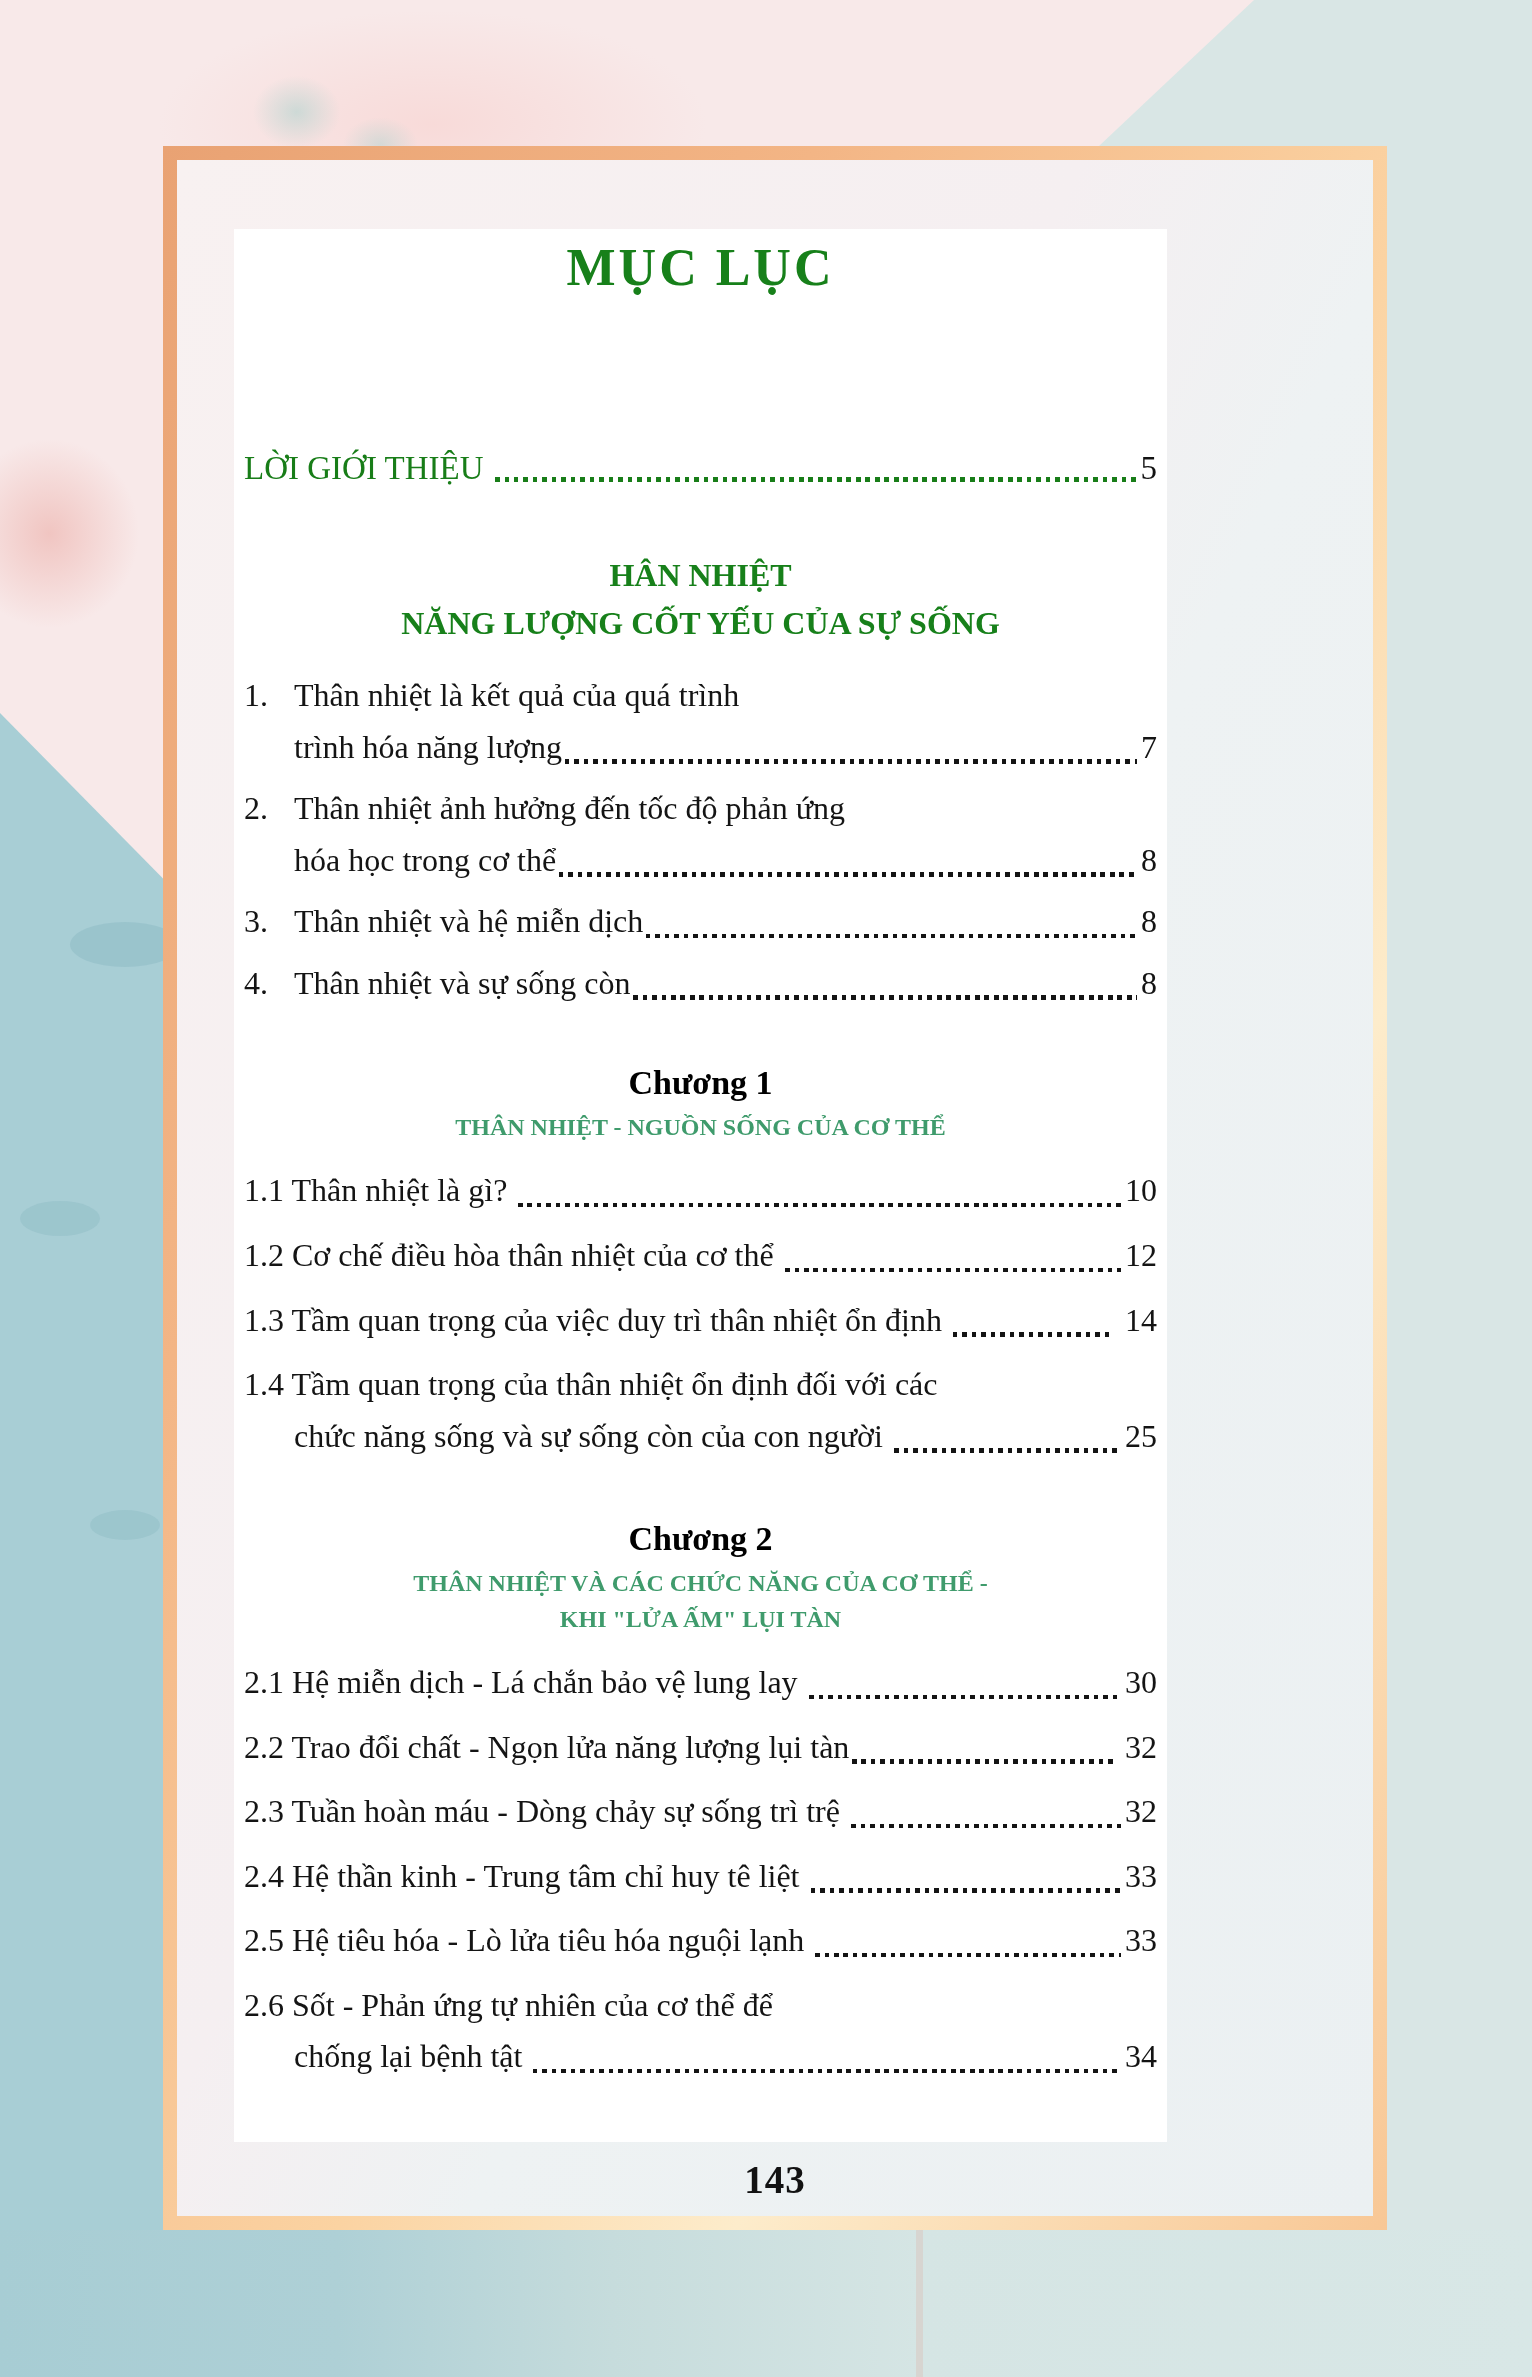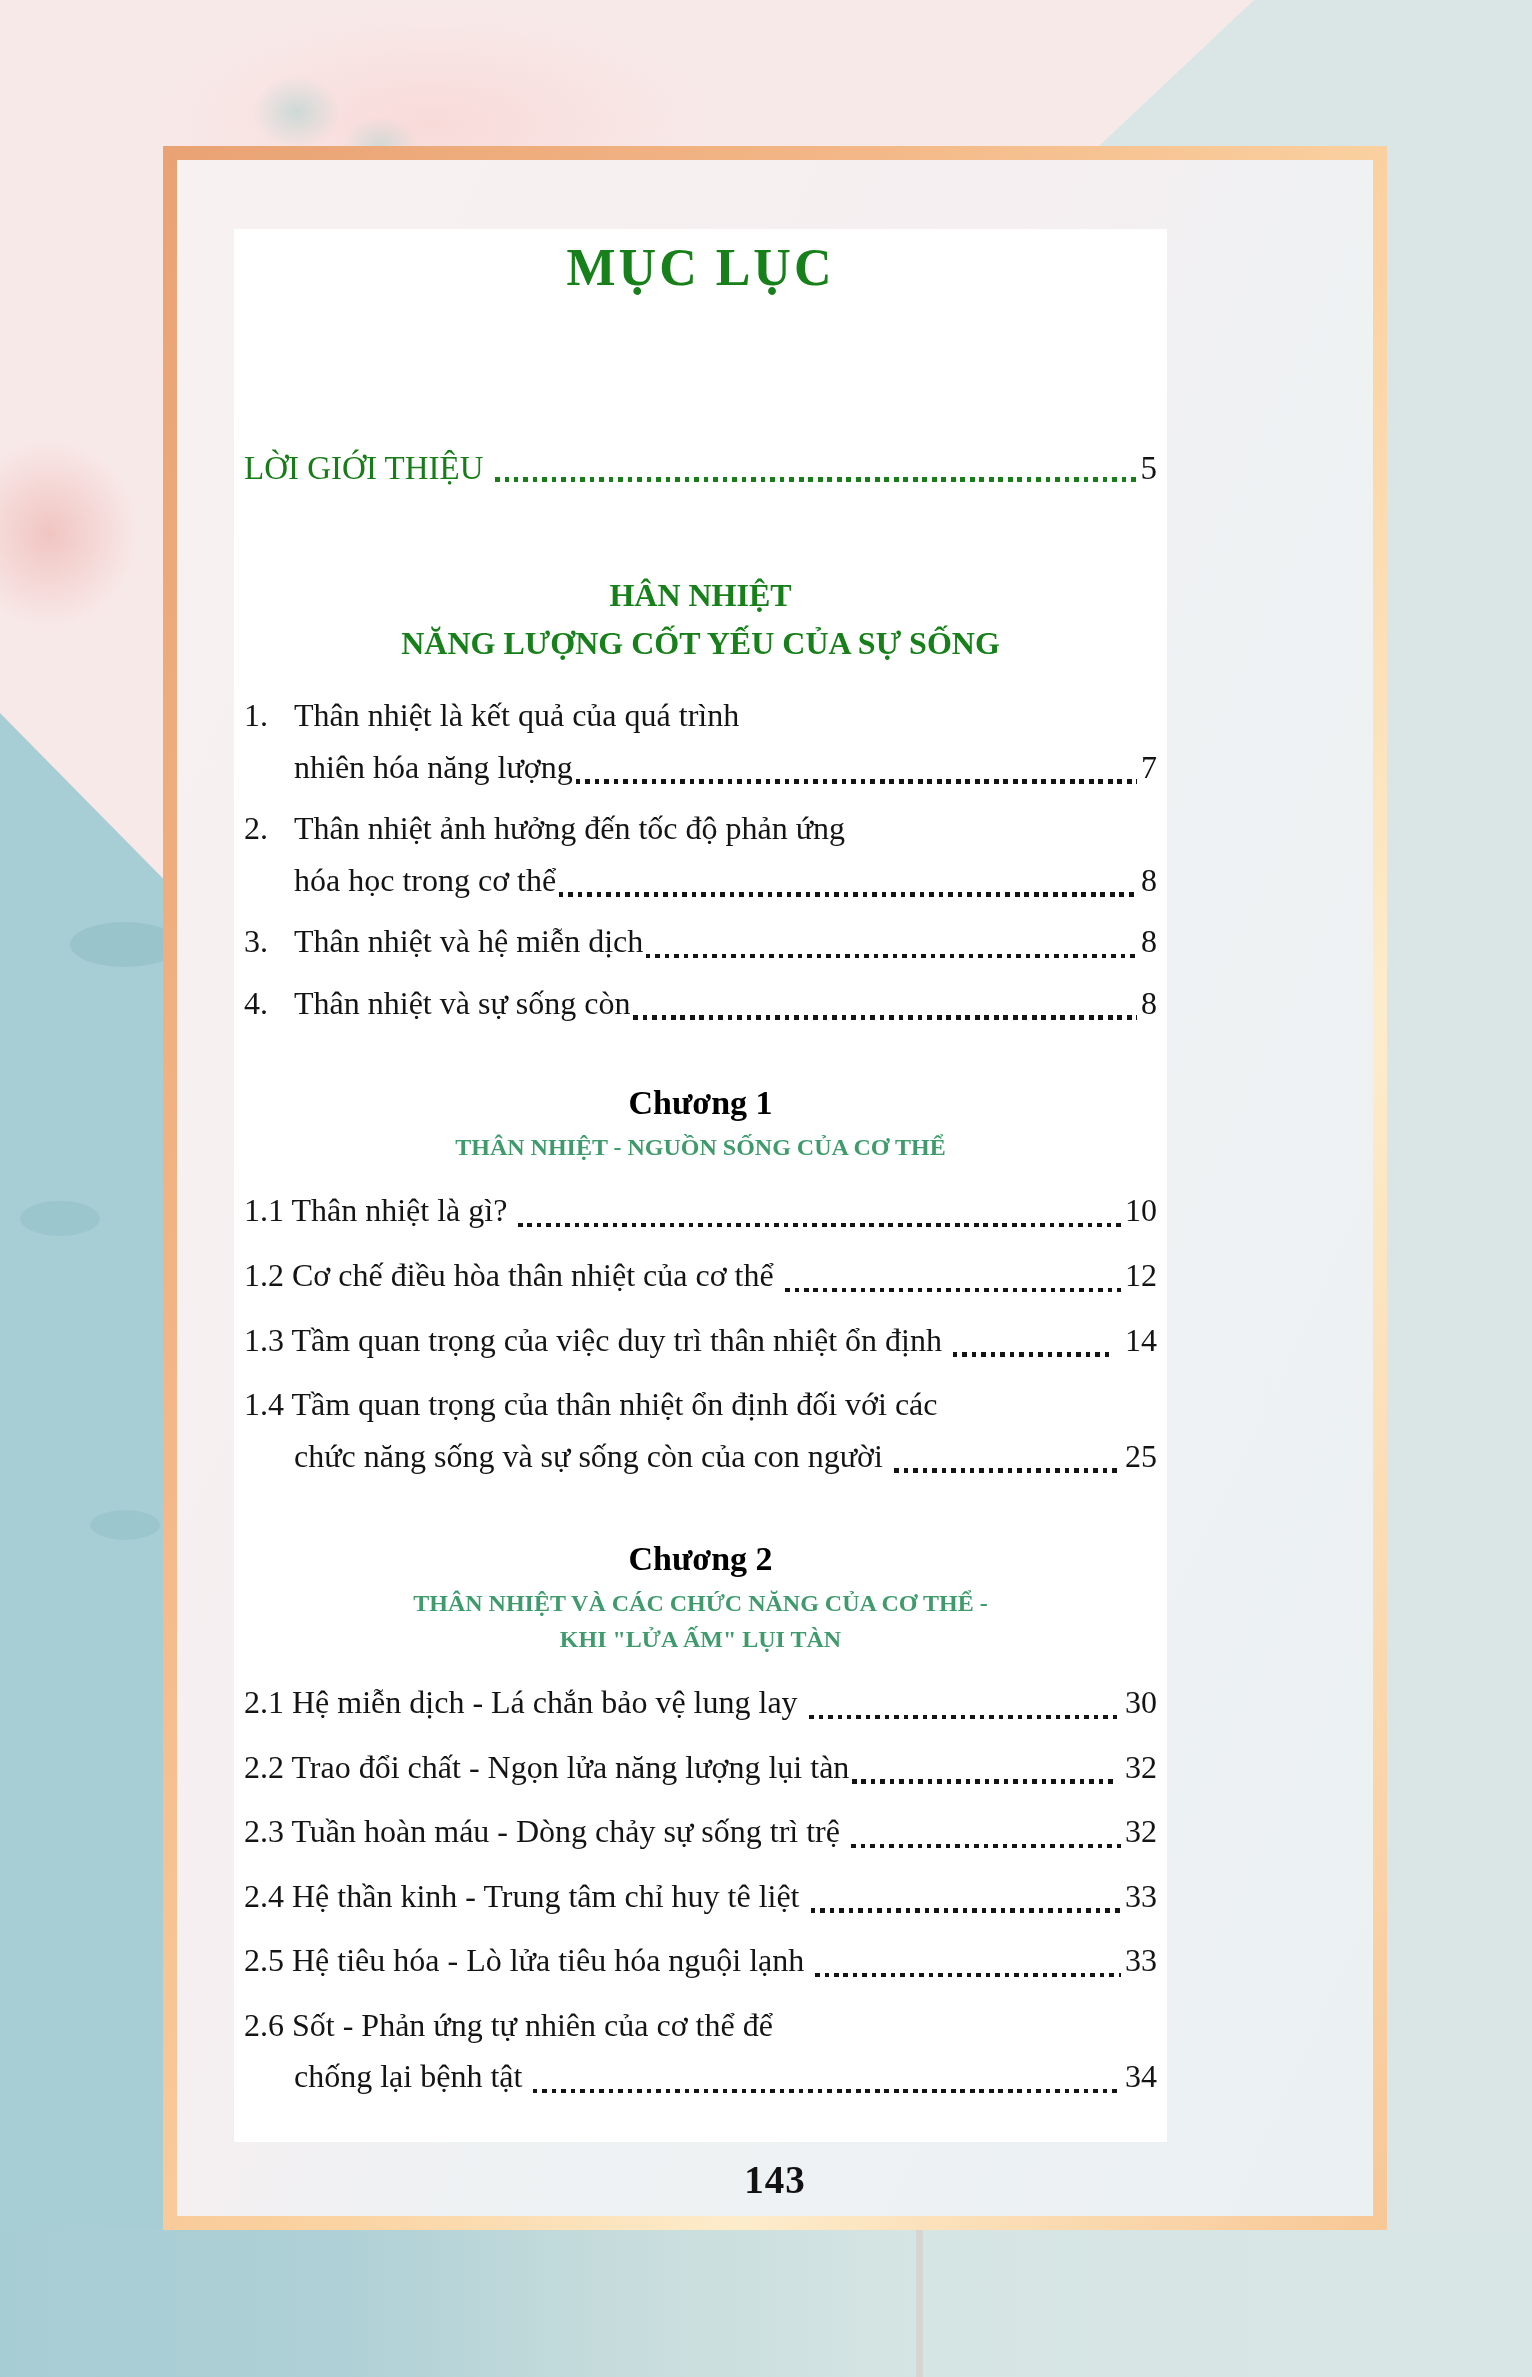--- a/index.html
+++ b/index.html
@@ -72,21 +72,21 @@
   .row .dots::after{
     content:"";position:absolute;left:3px;right:4px;bottom:9.5px;height:4.5px;
     background:repeating-linear-gradient(90deg,currentColor 0 4.5px,transparent 4.5px 9.5px);
   }
   .row .pg{white-space:pre;}
   .intro-row{
     margin-top:145px;font-size:33px;color:#187d18;line-height:1.4;
   }
   .intro-row .pg{color:#121212;}
   .part-head{
-    margin-top:80px;text-align:center;font-size:32px;font-weight:700;
+    margin-top:60px;text-align:center;font-size:32px;font-weight:700;
     color:#17801a;line-height:1.5;
   }
   .front-list{margin-top:23px;font-size:32px;color:#141414;line-height:1.61;}
   .item{display:flex;margin-bottom:10px;}
   .item .num{width:50px;flex:none;}
   .item .content{flex:1;}
   .chapter{text-align:center;}
   .chapter .chap-label{
     font-size:34px;font-weight:700;color:#000000;line-height:1.3;
   }
@@ -134,21 +134,21 @@
         <div>HÂN NHIỆT</div>
         <div>NĂNG LƯỢNG CỐT YẾU CỦA SỰ SỐNG</div>
       </div>
 
       <div class="front-list">
           <div class="item">
             <span class="num">1.</span>
             <span class="content">
               <div>Thân nhiệt là kết quả của quá trình</div>
               <div class="row">
-                <span class="txt">nhiên hóa năng lượng</span>
+                <span class="txt">trình hóa năng lượng</span>
                 <span class="dots"></span>
                 <span class="pg">7</span>
               </div>
             </span>
           </div>
           <div class="item">
             <span class="num">2.</span>
             <span class="content">
               <div>Thân nhiệt ảnh hưởng đến tốc độ phản ứng</div>
               <div class="row">

